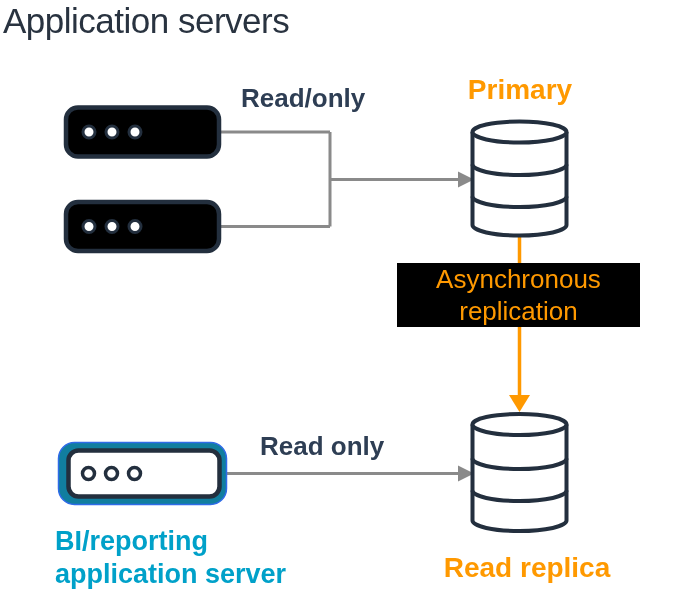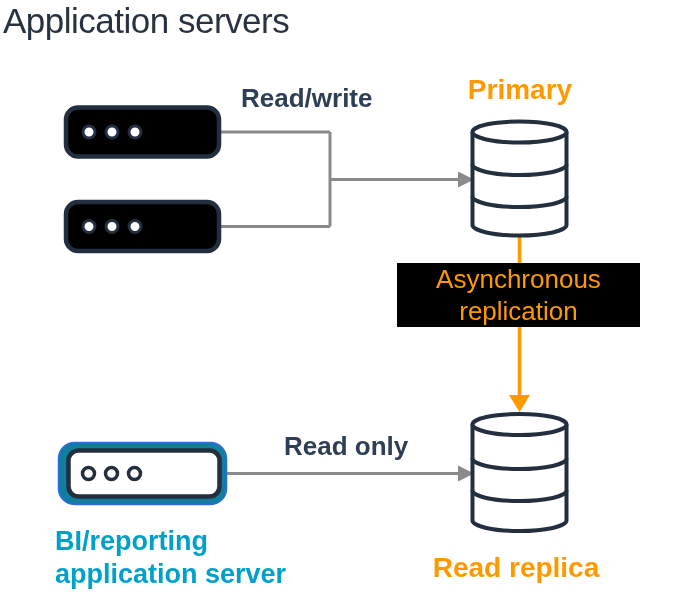--- a/index.html
+++ b/index.html
@@ -106,25 +106,25 @@
       <rect class="bi-ring" x="58.5" y="442.5" width="168" height="62" rx="16"></rect>
       <rect class="bi-inner" x="68.5" y="450.5" width="151" height="46" rx="10"></rect>
       <circle class="bi-dot" cx="88.5" cy="473.5" r="6"></circle>
       <circle class="bi-dot" cx="111.5" cy="473.5" r="6"></circle>
       <circle class="bi-dot" cx="134.5" cy="473.5" r="6"></circle>
     </g>
   </svg>
 
   <div class="title" style="left:3px;">Application servers</div>
 
-  <div class="lbl edge-label" style="left:241px;top:83px;">Read/write</div>
+  <div class="lbl edge-label" style="left:241px;top:83px;">Read/only</div>
 
   <div class="lbl node-label" style="left:520px;top:74px;">Primary</div>
 
   <div class="async-label">Asynchronous replication</div>
 
-  <div class="lbl edge-label" style="left:284px;top:431px;">Read only</div>
+  <div class="lbl edge-label" style="left:260px;top:431px;">Read only</div>
 
-  <div class="lbl node-label" style="left:516px;top:552px;">Read replica</div>
+  <div class="lbl node-label" style="left:527px;top:552px;">Read replica</div>
 
   <div class="bi-label">BI/reporting application server</div>
 
 </div>
 
 </body></html>

